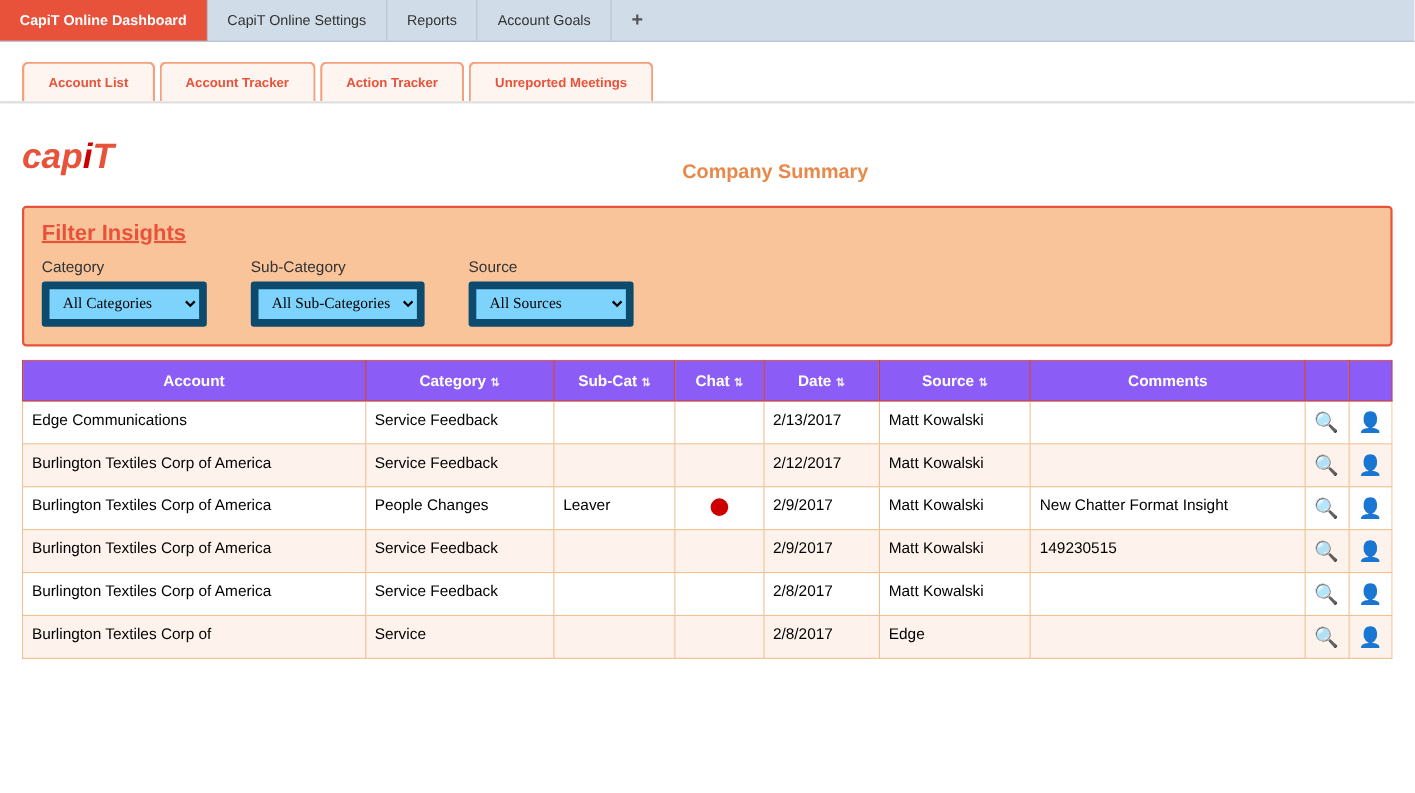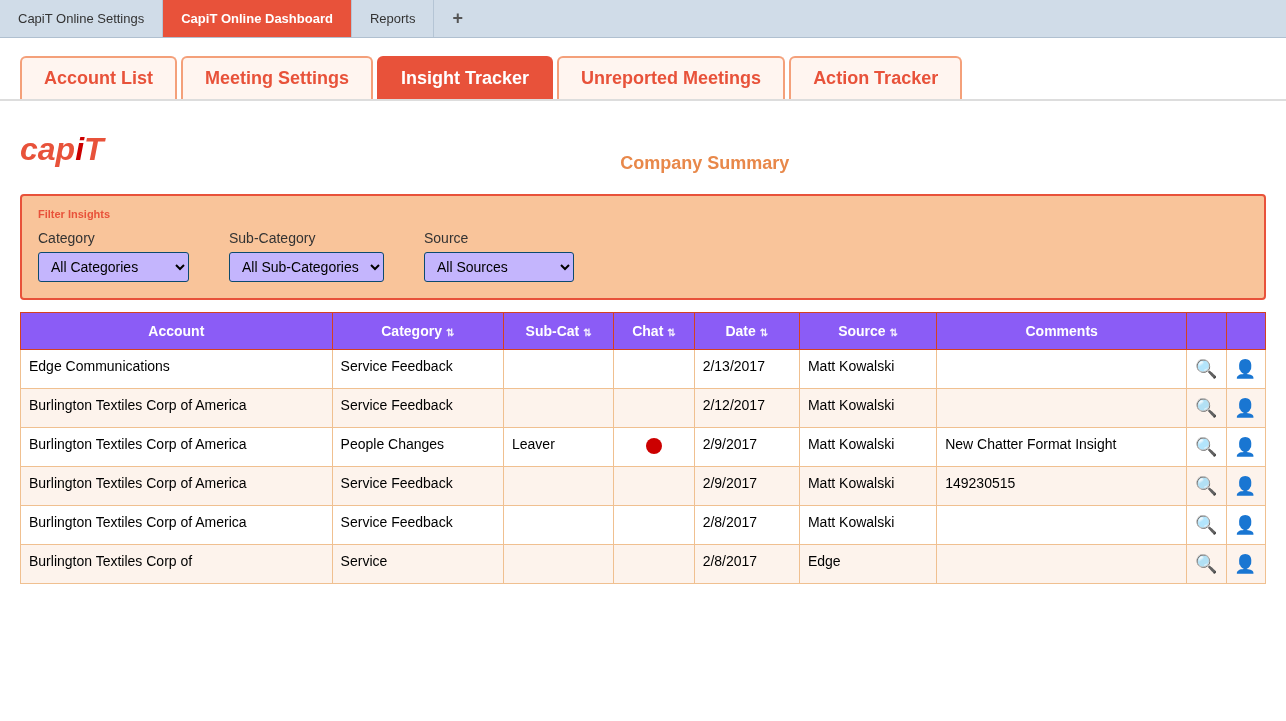--- a/index.html
+++ b/index.html
@@ -40,21 +40,21 @@
       padding: 18px 20px 0 20px;
       gap: 4px;
       border-bottom: 2px solid #ddd;
     }
     .tab {
       padding: 10px 22px;
       border: 2px solid #f4a07a;
       border-bottom: none;
       border-radius: 6px 6px 0 0;
       cursor: pointer;
-      font-size: 18px;
+      font-size: 12px;
       font-weight: bold;
       color: #e8523a;
       background: #fff5f0;
     }
     .tab.active {
       background: #e8523a;
       color: #fff;
       border-color: #e8523a;
     }
 
@@ -84,45 +84,47 @@
     .filter-box {
       margin: 12px 20px;
       border: 2px solid #e8523a;
       background: #f9c49a;
       border-radius: 4px;
       padding: 12px 16px 16px 16px;
     }
     .filter-title {
       color: #e8523a;
       font-weight: bold;
-      font-size: 11px;
+      font-size: 20px;
       margin-bottom: 10px;
+      text-decoration: underline;
     }
     .filter-row {
       display: flex;
       gap: 40px;
       align-items: flex-end;
     }
     .filter-group {
       display: flex;
       flex-direction: column;
       gap: 6px;
     }
     .filter-label {
       font-size: 14px;
       color: #333;
       font-weight: normal;
     }
     .filter-select {
       padding: 5px 8px;
-      border: 1px solid #0c4a6e;
+      border: 7px solid #0c4a6e;
       border-radius: 3px;
       font-size: 14px;
-      background: #c4b5fd;
+      background: #7dd3fc;
       min-width: 150px;
+      font-family: Liberation Serif, serif;
     }
 
     
     .table-container {
       margin: 0 20px;
       overflow-x: auto;
     }
     table {
       width: 100%;
       border-collapse: collapse;
@@ -164,32 +166,32 @@
     td.icon-cell {
       text-align: center;
       vertical-align: middle;
       width: 36px;
     }
   </style>
 </head>
 <body>
 
 <nav class="top-nav">
+  <div class="top-nav-item active">CapiT Online Dashboard</div>
   <div class="top-nav-item">CapiT Online Settings</div>
-  <div class="top-nav-item active">CapiT Online Dashboard</div>
   <div class="top-nav-item">Reports</div>
+  <div class="top-nav-item">Account Goals</div>
   <div class="top-nav-item plus">+</div>
 </nav>
 
 <div class="tab-row">
   <div class="tab">Account List</div>
-  <div class="tab">Meeting Settings</div>
-  <div class="tab active">Insight Tracker</div>
+  <div class="tab">Account Tracker</div>
+  <div class="tab">Action Tracker</div>
   <div class="tab">Unreported Meetings</div>
-  <div class="tab">Action Tracker</div>
 </div>
 
 <div class="header-area">
   <div class="logo">cap<span style="color:#cc0000;font-style:italic;">i</span>T</div>
   <div class="company-summary">Company Summary</div>
 </div>
 
 <div class="filter-box">
   <div class="filter-title">Filter Insights</div>
   <div class="filter-row">

